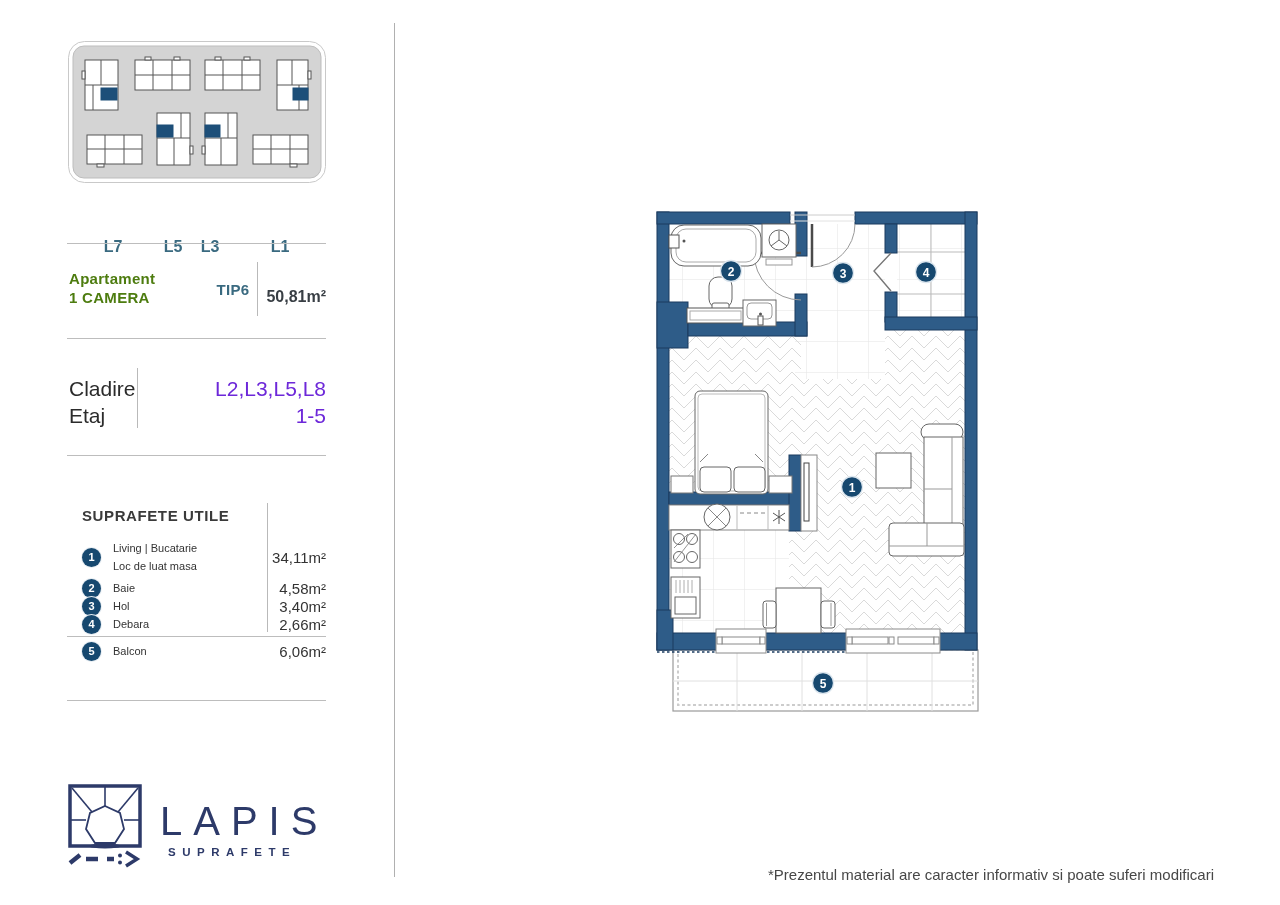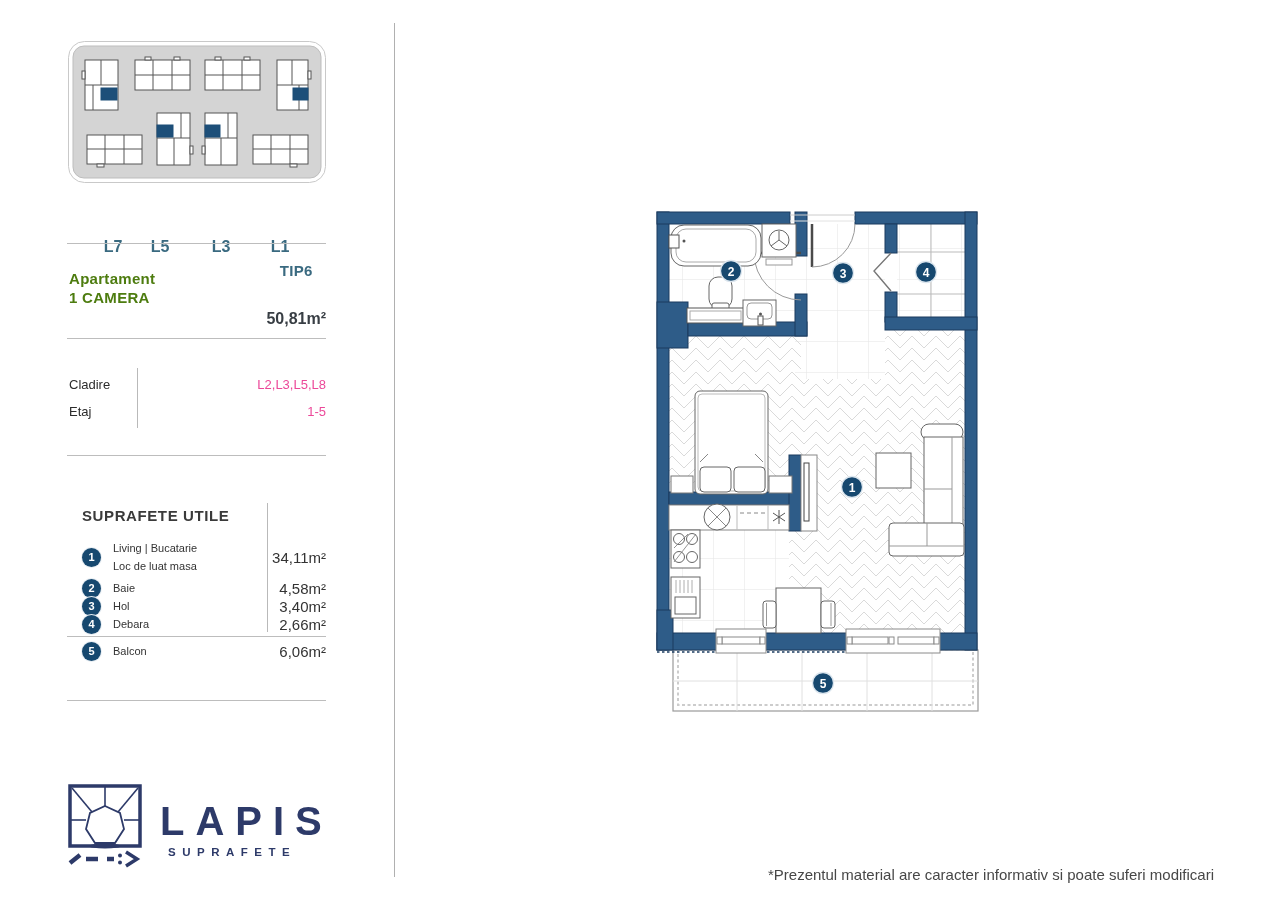--- a/index.html
+++ b/index.html
@@ -3,36 +3,36 @@
 <meta charset="utf-8">
 <style>
   html,body{margin:0;padding:0;width:1280px;height:905px;background:#ffffff;overflow:hidden;
     font-family:"Liberation Sans",sans-serif;-webkit-font-smoothing:antialiased;}
   .abs{position:absolute;}
   
   .bldg-label{position:absolute;transform:translateX(-50%);font-size:16px;font-weight:700;color:#3a6a80;margin-top:48px;}
   .hrule{position:absolute;left:67px;width:259px;height:1px;background:#bdbdbd;}
   .vline{position:absolute;width:1px;background:#b9b9b9;}
   #apt-title{left:69px;top:269px;font-size:15px;font-weight:700;color:#4d7c0f;line-height:19px;letter-spacing:.3px;}
-  #tip-area{right:954px;top:262px;height:54px;display:flex;align-items:center;gap:8px;flex-direction:column;}
+  #tip-area{right:954px;top:262px;height:54px;display:flex;align-items:center;gap:8px;}
   #tip-area .tip{font-size:15px;font-weight:700;color:#3a6a80;letter-spacing:.3px;}
   #tip-area .sep{width:1px;height:54px;background:#b9b9b9;}
   #tip-area .area{font-size:16px;font-weight:700;color:#383e44;margin-top:15px;}
-  .inforow{position:absolute;left:69px;width:257px;display:flex;font-size:13px;color:#2b2b2b;}
-  .inforow .val{margin-left:auto;color:#ec4899;}
+  .inforow{position:absolute;left:69px;width:257px;display:flex;font-size:21px;color:#2b2b2b;}
+  .inforow .val{margin-left:auto;color:#6d28d9;}
   #sup-head{left:82px;top:507px;font-size:15px;font-weight:700;color:#3a3a3a;letter-spacing:.6px;text-align:center;}
   #sup-list{left:82px;top:539px;width:244px;}
   .srow{display:flex;align-items:center;height:18px;}
   .srow.two{height:36px;margin-bottom:4px;}
   .badge{flex:0 0 19px;width:19px;height:19px;border-radius:50%;background:#16486f;color:#fff;
     font-size:11px;font-weight:700;display:flex;align-items:center;justify-content:center;box-shadow:0 0 0 1px #e8eef3;}
   .slabel{margin-left:12px;font-size:11px;color:#333;line-height:18px;}
   .sval{margin-left:auto;font-size:15px;color:#333;}
   #balcon-row{position:absolute;left:82px;top:642px;width:244px;}
-  #brand-name{position:absolute;left:160px;top:799px;font-size:40px;font-weight:700;color:#2d3a69;letter-spacing:11px;}
+  #brand-name{position:absolute;left:160px;top:799px;font-size:40px;font-weight:400;color:#2d3a69;letter-spacing:11px;}
   #brand-sub{position:absolute;left:168px;top:846px;font-size:11.5px;font-weight:700;color:#2d3a69;letter-spacing:6.5px;}
   #disclaimer{position:absolute;right:66px;top:866px;font-size:15px;color:#474747;}
   svg{display:block;}
   text.marker-num{font:700 12px "Liberation Sans",sans-serif;fill:#ffffff;}
 </style>
 </head>
 <body>
 
 <span class="bldg-label" style="left:101px;top:20px">L8</span>
 <span class="bldg-label" style="left:161px;top:20px">L6</span>
@@ -110,22 +110,22 @@
       <rect x="185" y="94" width="55" height="29"></rect>
       <line x1="203" y1="94" x2="203" y2="123"></line>
         <line x1="222" y1="94" x2="222" y2="123"></line>
       <line x1="185" y1="108" x2="240" y2="108"></line>
         <rect x="222" y="123" width="7" height="3"></rect>
     </g>
   </g>
 </svg>
 
 <span class="bldg-label" style="left:113px;top:190px">L7</span>
-<span class="bldg-label" style="left:160px;top:190px">L5</span>
-<span class="bldg-label" style="left:221px;top:190px">L3</span>
+<span class="bldg-label" style="left:173px;top:190px">L5</span>
+<span class="bldg-label" style="left:210px;top:190px">L3</span>
 <span class="bldg-label" style="left:280px;top:190px">L1</span>
 
 <div class="hrule" style="top:243px"></div>
 <div class="hrule" style="top:338px"></div>
 <div class="hrule" style="top:455px"></div>
 <div class="hrule" style="top:636px"></div>
 <div class="hrule" style="top:700px"></div>
 <div class="vline" style="left:394px;top:23px;height:854px;background:#b0b0b0"></div>
 
 <div class="abs" id="apt-title">

